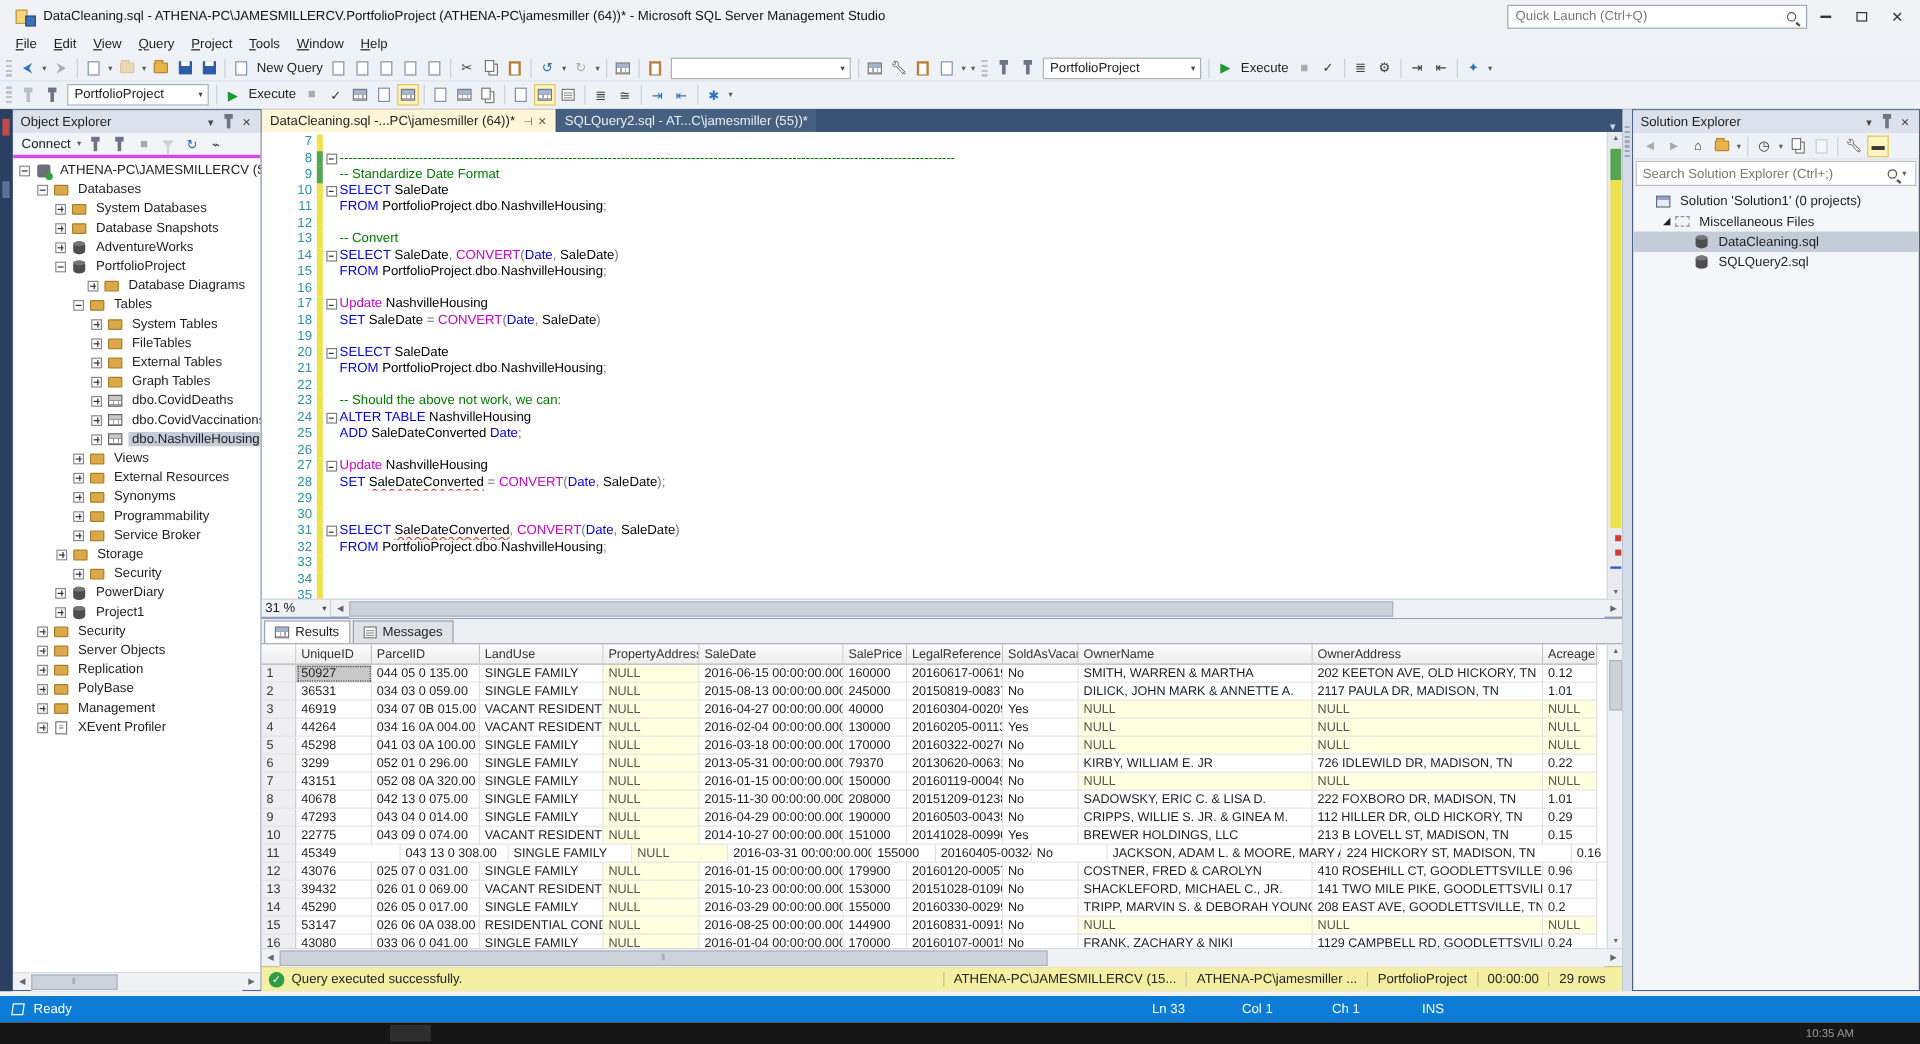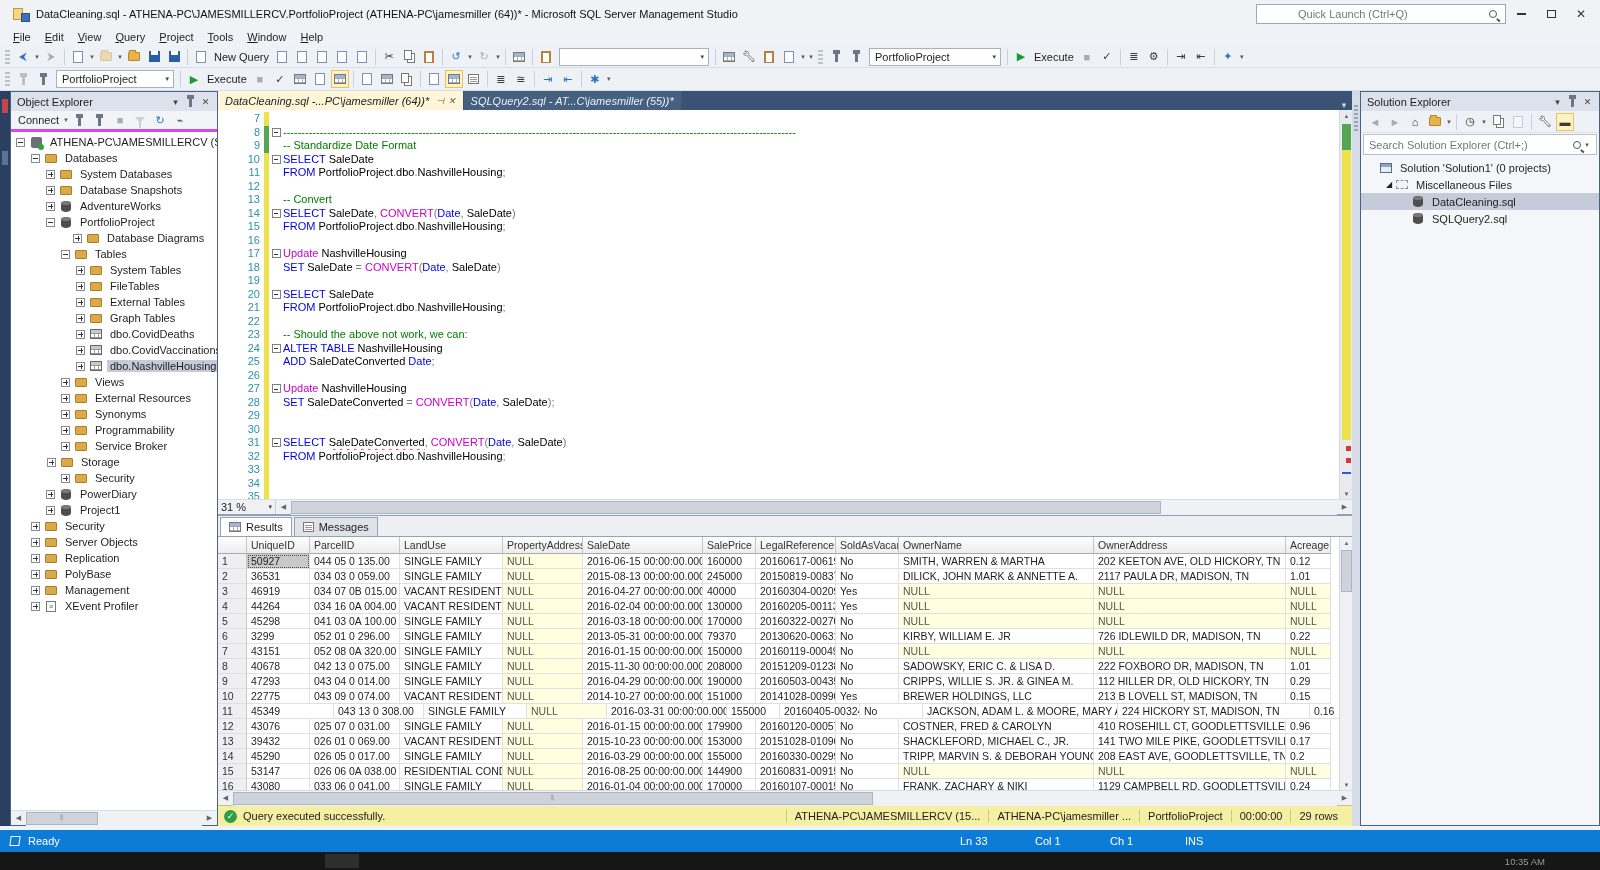--- a/index.html
+++ b/index.html
@@ -7,21 +7,21 @@
   .window{position:relative;width:1600px;height:870px;background:#EFF2F7;display:flex;flex-direction:column;font-size:11px;color:#1e1e1e;}
 
   
   .titlebar{height:27px;display:flex;align-items:center;background:#F0F2F5;padding:0 4px;flex:0 0 auto;}
   .app-icon{width:18px;height:18px;margin:0 6px 0 8px;position:relative;}
   .app-icon .b1{position:absolute;left:1px;top:3px;width:10px;height:12px;background:#F7D57E;border:1px solid #C49A3C;}
   .app-icon .b2{position:absolute;right:0;bottom:1px;width:9px;height:9px;background:#3F6FB5;border:1px solid #28508C;}
   .title-text{white-space:nowrap;overflow:hidden;color:#111;}
   .title-spacer{flex:1;}
   .quicklaunch{width:250px;height:20px;background:#fff;border:1px solid #9AA7BC;display:flex;align-items:center;padding:0 6px;color:#777;}
-  .quicklaunch .ph{flex:1;margin-left:35px;}
+  .quicklaunch .ph{flex:1;}
   .mag{width:8px;height:8px;border:1.5px solid #555;border-radius:50%;position:relative;margin-right:2px;}
   .mag::after{content:"";position:absolute;left:7px;top:7px;width:4px;height:1.5px;background:#555;transform:rotate(40deg);transform-origin:left;}
   .winbtn{width:30px;height:22px;display:flex;align-items:center;justify-content:center;color:#333;font-size:12px;}
   .minbar{width:9px;height:2px;background:#333;}
   .maxbox{width:9px;height:8px;border:1px solid #333;}
 
   
   .menubar{height:19px;display:flex;align-items:center;background:#EFF2F7;padding-left:6px;flex:0 0 auto;}
   .mi{display:inline-block;padding:2px 7px;color:#1e1e1e;}
   .mi::first-letter{text-decoration:underline;}
@@ -83,21 +83,21 @@
   .ic-server::after{content:"";position:absolute;right:-2px;bottom:-2px;width:6px;height:6px;border-radius:50%;background:#2FA43C;}
   .ic-table{width:12px;height:10px;border:1px solid #666;background:linear-gradient(#C8C8C8 0 3px,transparent 3px),repeating-linear-gradient(90deg,transparent 0 3px,#999 3px 4px),repeating-linear-gradient(180deg,transparent 0 3px,#999 3px 4px);background-color:#fff;}
   .ic-xe{width:10px;height:11px;border:1px solid #777;background:#fff;font-size:7px;display:flex;align-items:center;justify-content:center;color:#555;}
   .hscroll{height:15px;background:#F0F1F4;border-top:1px solid #D8DCE4;display:flex;align-items:center;flex:0 0 auto;}
   .sarrow{width:15px;height:15px;display:flex;align-items:center;justify-content:center;font-size:7px;color:#606774;}
   .strack{flex:1;height:15px;position:relative;background:#F0F1F4;}
   .sthumb{position:absolute;top:1px;height:13px;background:#CDD2DB;border:1px solid #AEB4C0;display:flex;align-items:center;justify-content:center;font-size:7px;color:#8B91A0;letter-spacing:1px;}
 
   
   .center{flex:1;display:flex;flex-direction:column;min-width:0;}
-  .tabstrip{height:19px;background:#3A5375;display:flex;align-items:flex-end;flex:0 0 auto;font-style:italic;}
+  .tabstrip{height:19px;background:#3A5375;display:flex;align-items:flex-end;flex:0 0 auto;}
   .dtab{height:19px;display:flex;align-items:center;padding:0 7px;white-space:nowrap;}
   .dtab.active{background:#FFF6D8;color:#1e1e1e;}
   .dtab.inactive{background:#46607F;color:#E9EFF7;margin-left:1px;}
   .dtab .ticons{margin-left:7px;display:flex;gap:4px;color:#5a5a5a;font-size:9px;}
   .tabstrip-end{flex:1;display:flex;justify-content:flex-end;align-items:center;color:#C9D4E4;font-size:8px;padding-right:4px;}
 
   
   .editor{flex:1;background:#fff;position:relative;overflow:hidden;min-height:0;}
   .code-lines{position:absolute;left:0;top:2px;right:13px;font-family:"DejaVu Sans Mono","Liberation Mono",monospace;}
   .cl{height:13.5px;line-height:13.5px;display:flex;white-space:pre;font-size:11px;}

